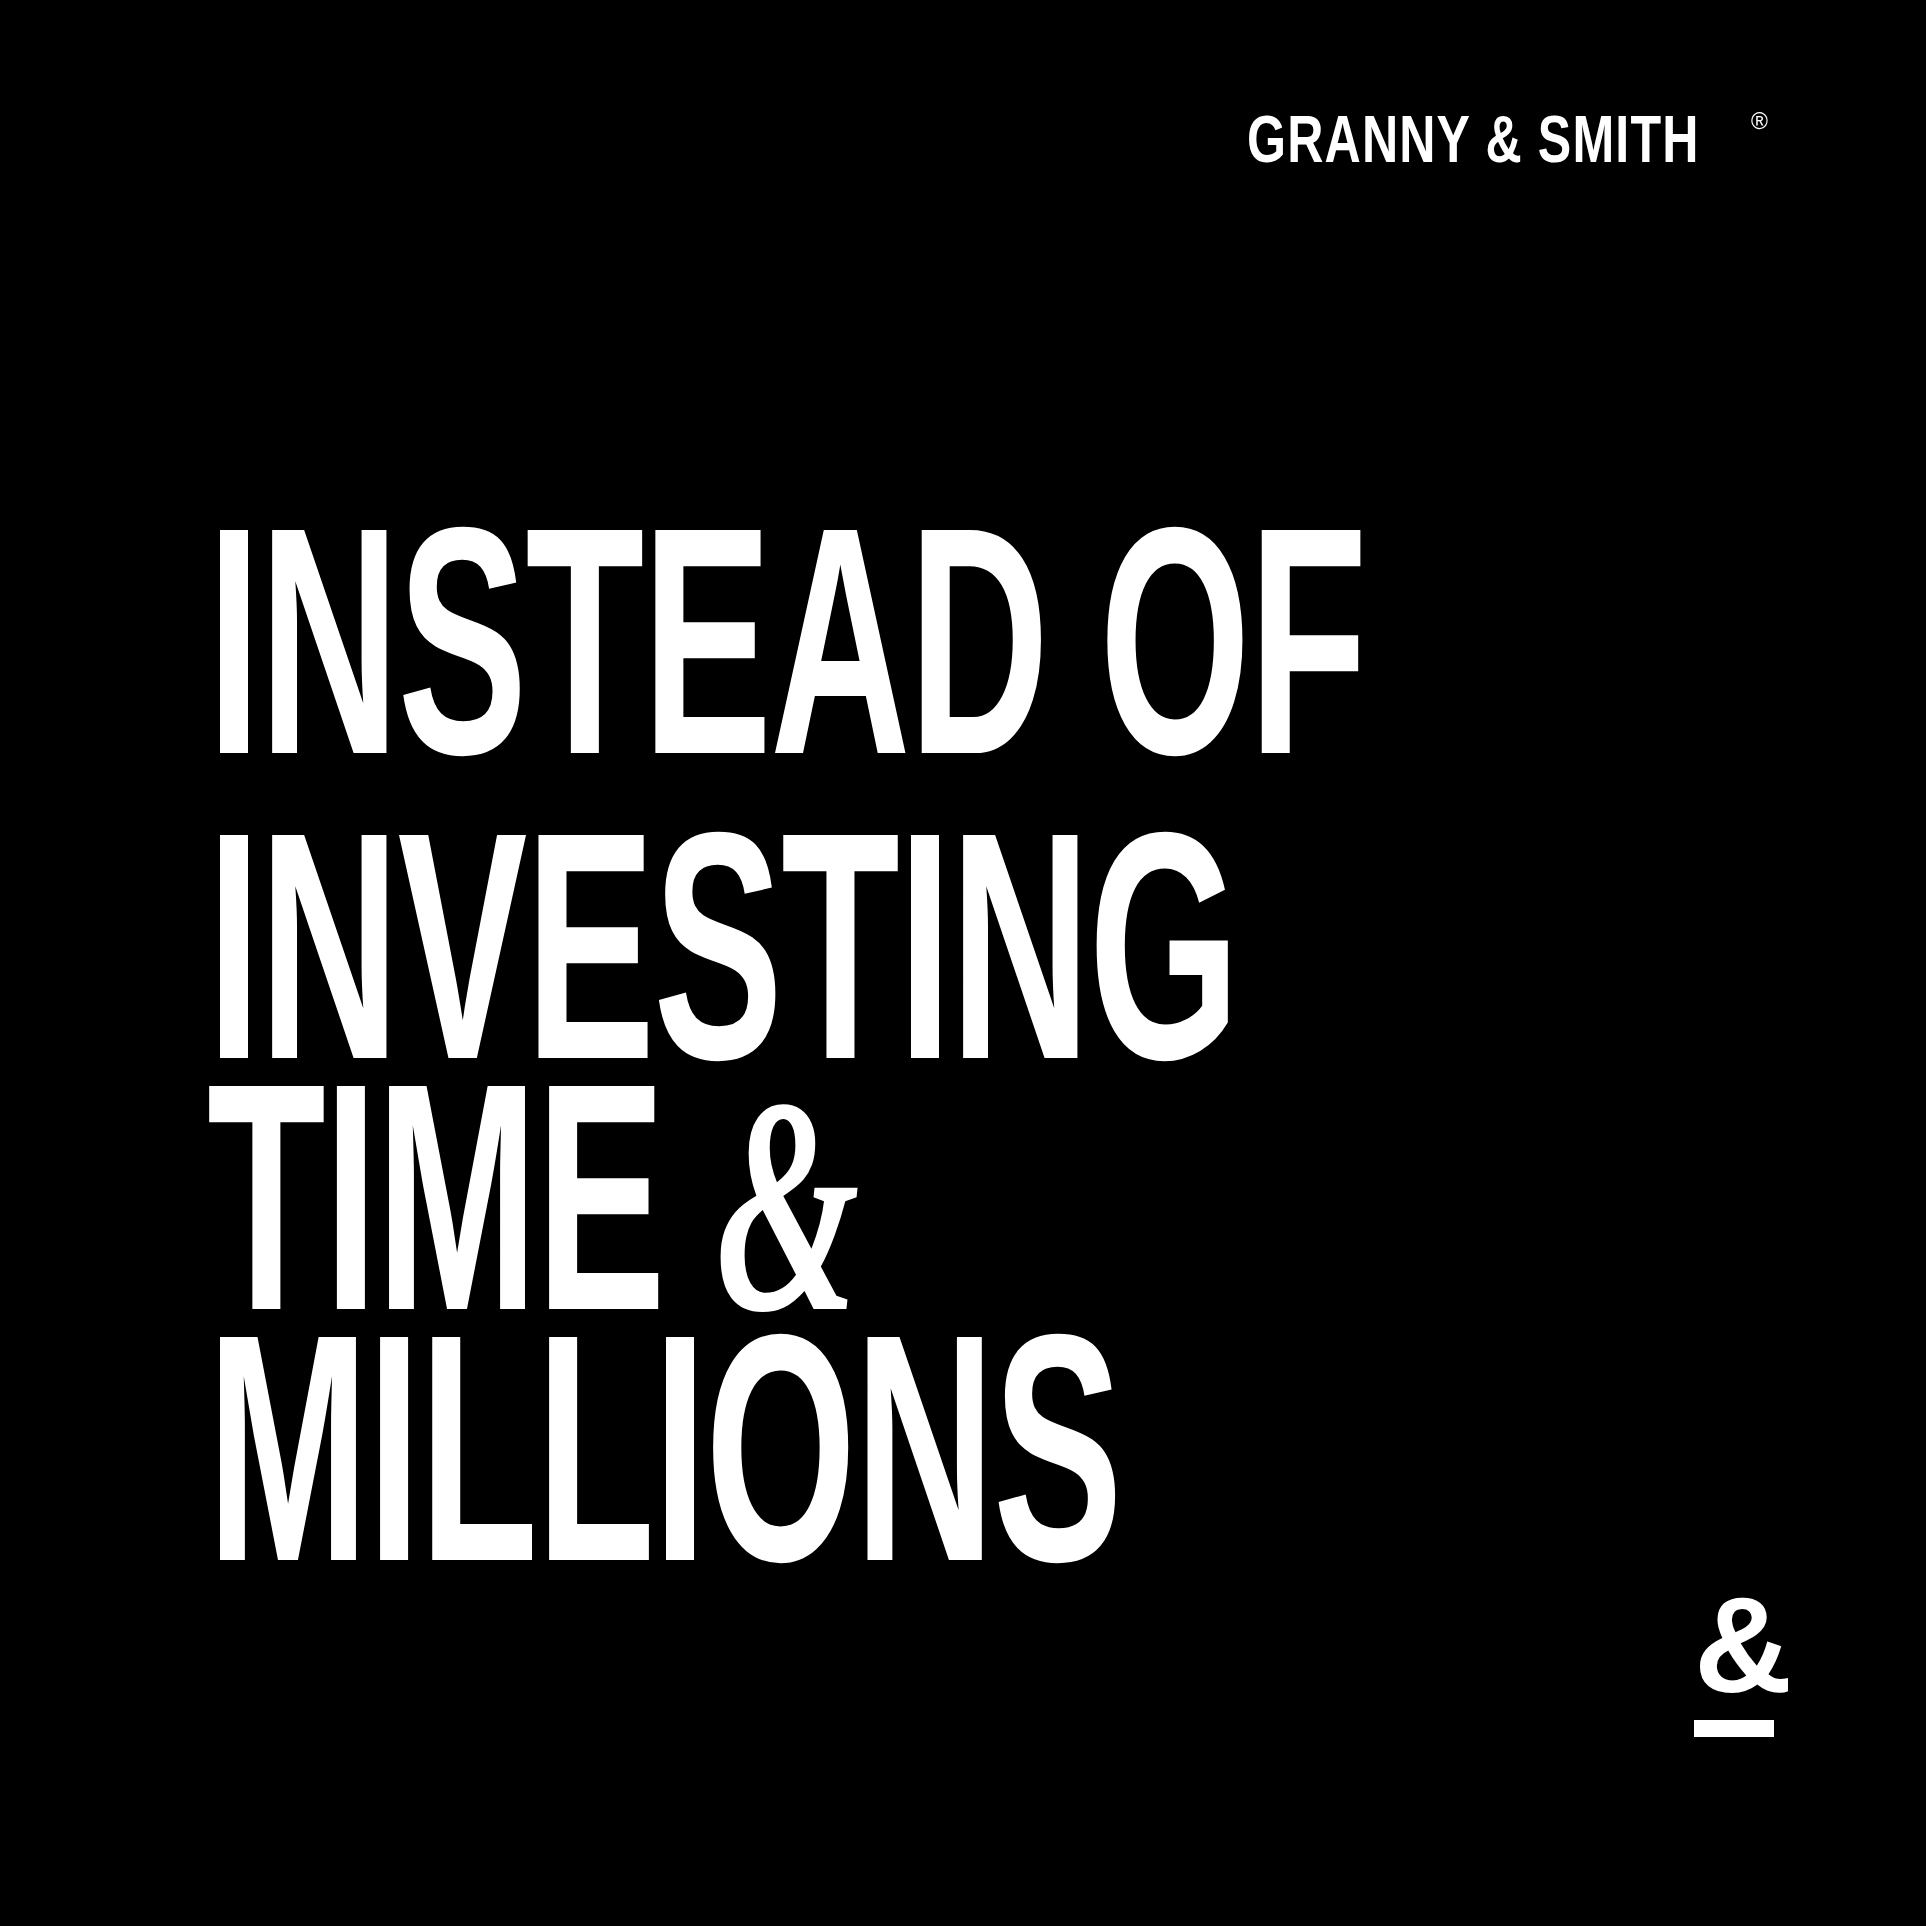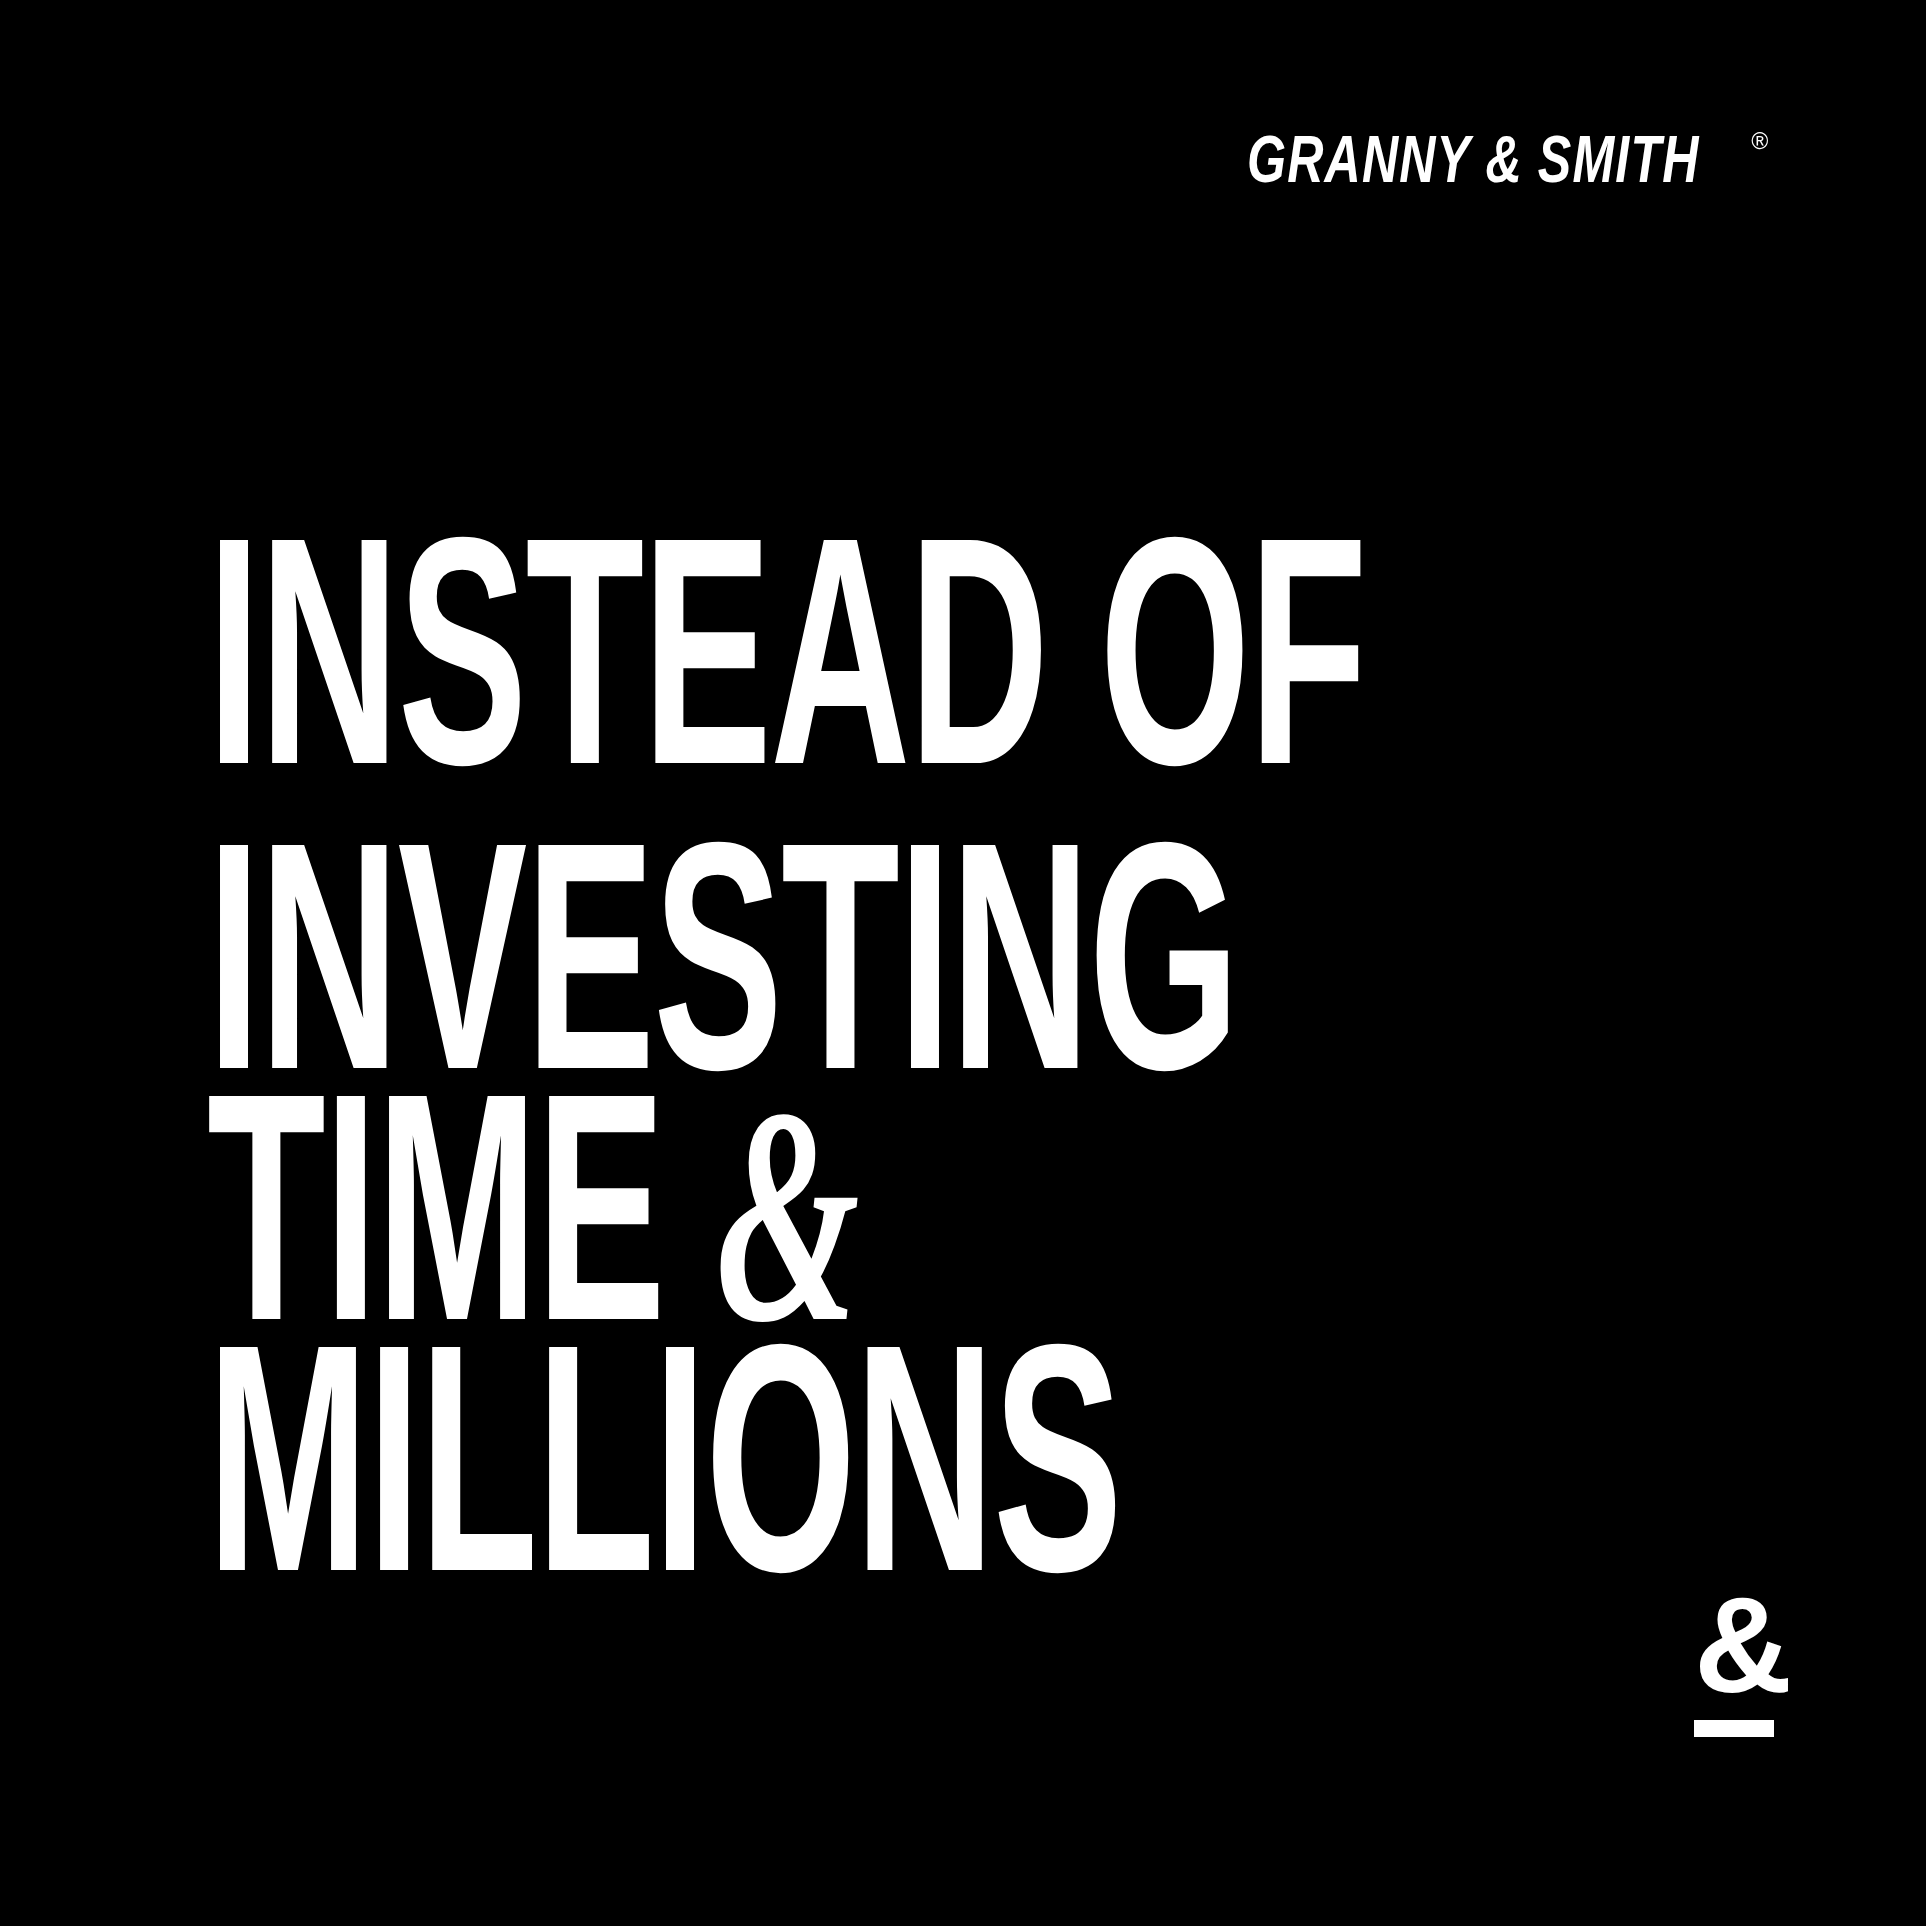--- a/index.html
+++ b/index.html
@@ -16,27 +16,26 @@
     position: relative;
     width: 1926px;
     height: 1926px;
     background: #000000;
     overflow: hidden;
   }
 
   
   .brand-logo {
     position: absolute;
-    top: 128px;
+    top: 108px;
     right: 158px;
     display: flex;
     align-items: flex-start;
     color: #ffffff;
     white-space: nowrap;
-    font-style: italic;
   }
 
   .brand-logo-text {
     font-family: "Liberation Sans", sans-serif;
     font-weight: 700;
     font-size: 66px;
     line-height: 0.95;
     letter-spacing: 1.5px;
     transform: scaleX(0.76);
     transform-origin: left top;
@@ -50,21 +49,21 @@
     line-height: 1;
     color: #ffffff;
     margin-left: -91px;
     margin-top: 1.5px;
   }
 
   
   .headline {
     position: absolute;
     left: 207px;
-    top: 472px;
+    top: 462px;
     width: 1348px;
   }
 
   .headline-line {
     display: block;
     font-family: "Liberation Sans", sans-serif;
     font-weight: 700;
     font-size: 324px;
     line-height: 251px;
     letter-spacing: -3.1px;

